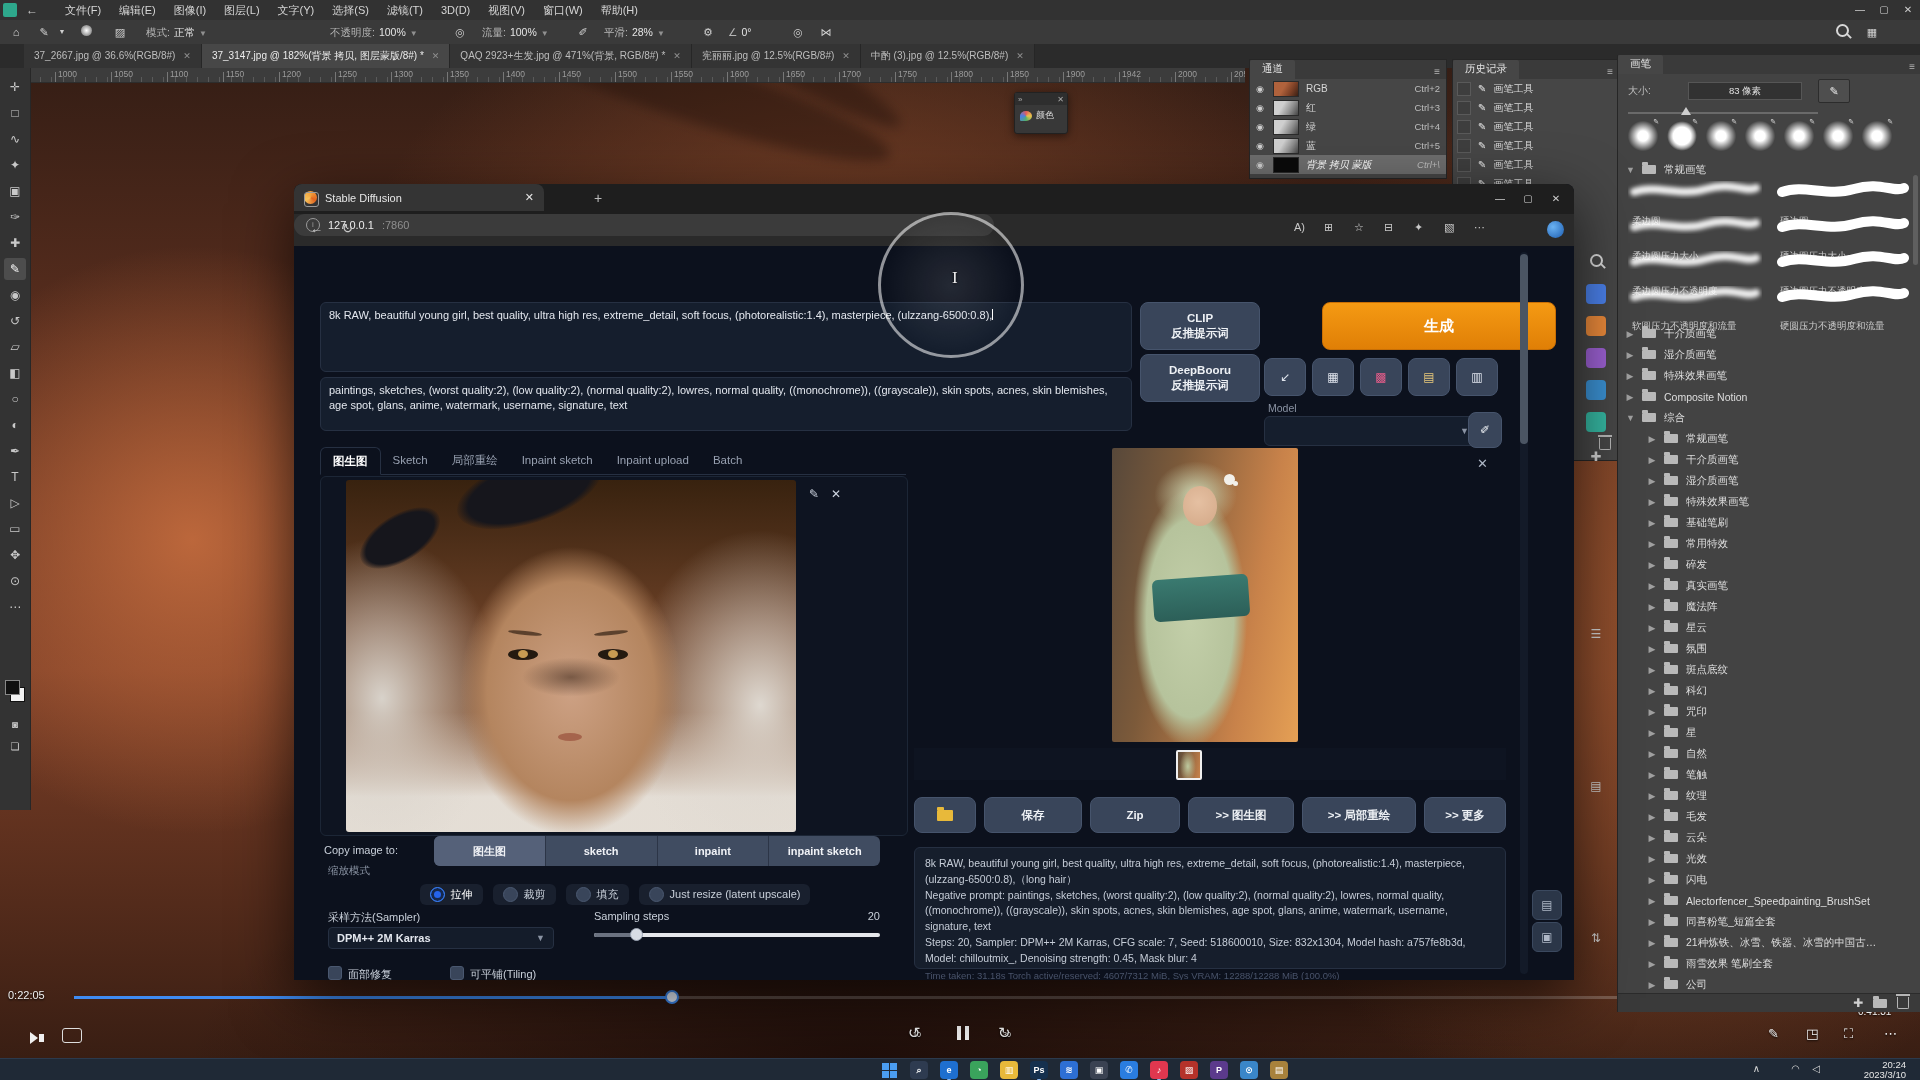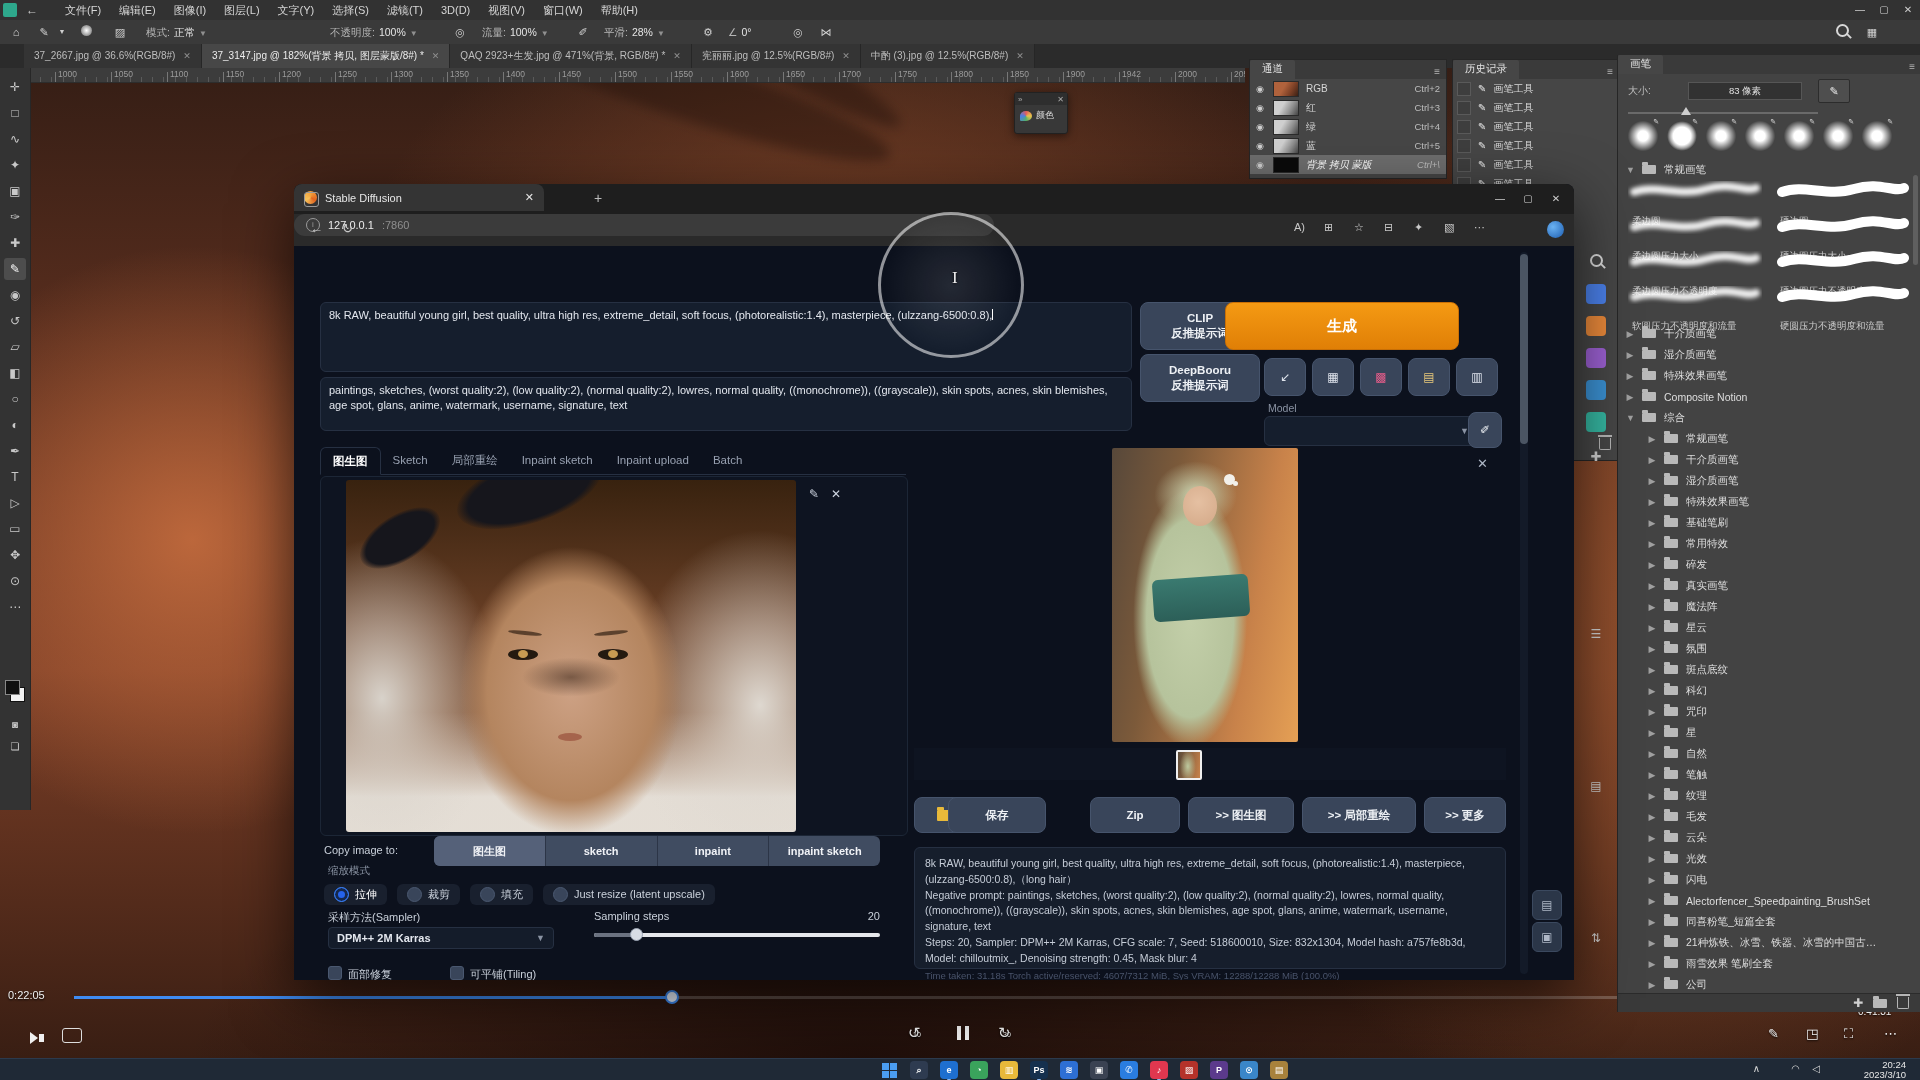--- a/index.html
+++ b/index.html
@@ -686,21 +686,21 @@
       <div class="ta abs" style="left:26px;top:131px;width:812px;height:54px;"><span>paintings, sketches, (worst quality:2), (low quality:2), (normal quality:2), lowres, normal quality, ((monochrome)), ((grayscale)), skin spots, acnes, skin blemishes, age spot, glans, anime, watermark, username, signature, text</span></div>
 
       <div class="sd-btn abs" style="left:846px;top:56px;width:118px;height:46px;font-size:11.5px;font-weight:bold;display:flex;flex-direction:column;justify-content:center;gap:2px;">
         <span>CLIP</span>
           <span>反推提示词</span>
       </div>
       <div class="sd-btn abs" style="left:846px;top:108px;width:118px;height:46px;font-size:11.5px;font-weight:bold;display:flex;flex-direction:column;justify-content:center;gap:2px;">
         <span>DeepBooru</span>
           <span>反推提示词</span>
       </div>
-      <div id="gen-btn" class="abs" style="left:931px;top:56px;width:232px;height:46px;">生成</div>
+      <div id="gen-btn" class="abs" style="left:1028px;top:56px;width:232px;height:46px;">生成</div>
       <div class="abs" style="left:970px;top:112px;width:240px;height:36px;" id="quick-tools">
           <div class="qt-btn" style="left: 0px;">↙</div>
           <div class="qt-btn" style="left: 48px;">▦</div>
           <div class="qt-btn" style="left: 96px; color: rgb(232, 93, 138);">▩</div>
           <div class="qt-btn" style="left: 144px; color: rgb(232, 200, 122);">▤</div>
           <div class="qt-btn" style="left: 192px;">▥</div>
         </div>
       <div class="abs sd-sub" style="left:974px;top:156px;">Model</div>
       <div id="styles-dd" class="abs" style="left:970px;top:170px;width:196px;height:28px;">
           <span style="font-size:9px;">▼</span>
@@ -739,21 +739,21 @@
 
       <div class="abs sd-lbl" style="left:30px;top:598px;width:108px;">Copy image to:</div>
       <div id="copy-seg" class="seg abs" style="left:140px;top:590px;width:446px;">
           <div class="first">图生图</div>
           <div>sketch</div>
           <div>inpaint</div>
           <div>inpaint sketch</div>
         </div>
 
       <div class="abs sd-sub" style="left:34px;top:618px;">缩放模式</div>
-      <div id="resize-opts" class="abs" style="left:30px;top:636px;width:582px;height:24px;display:flex;gap:10px;align-items:center;">
+      <div id="resize-opts" class="abs" style="left:30px;top:636px;width:582px;height:24px;display:flex;gap:10px;align-items:center;justify-content:center;">
           <div style="display: flex; align-items: center; background: rgb(25, 32, 46); border-radius: 6px; padding: 3px 10px; font-size: 11px; color: rgb(255, 255, 255);">
             <span class="radio on"></span>
             <span>拉伸</span>
           </div>
           <div style="display: flex; align-items: center; background: rgb(25, 32, 46); border-radius: 6px; padding: 3px 10px; font-size: 11px; color: rgb(201, 208, 218);">
             <span class="radio"></span>
             <span>裁剪</span>
           </div>
           <div style="display: flex; align-items: center; background: rgb(25, 32, 46); border-radius: 6px; padding: 3px 10px; font-size: 11px; color: rgb(201, 208, 218);">
             <span class="radio"></span>
@@ -798,21 +798,21 @@
       <div id="info-box" class="abs" style="left:620px;top:601px;width:592px;height:122px;">
         <div id="info-lines">
             <div>8k RAW, beautiful young girl, best quality, ultra high res, extreme_detail, soft focus, (photorealistic:1.4), masterpiece, (ulzzang-6500:0.8),（long hair）</div>
             <div>Negative prompt: paintings, sketches, (worst quality:2), (low quality:2), (normal quality:2), lowres, normal quality, ((monochrome)), ((grayscale)), skin spots, acnes, skin blemishes, age spot, glans, anime, watermark, username, signature, text</div>
             <div>Steps: 20, Sampler: DPM++ 2M Karras, CFG scale: 7, Seed: 518600010, Size: 832x1304, Model hash: a757fe8b3d, Model: chilloutmix_, Denoising strength: 0.45, Mask blur: 4</div>
           </div>
         <div class="faint">Time taken: 31.18s  Torch active/reserved: 4607/7312 MiB, Sys VRAM: 12288/12288 MiB (100.0%)</div>
       </div>
       <div class="float-sq" style="left:1238px;top:676px;">▣</div>
       <div class="float-sq" style="left:1238px;top:644px;">▤</div>
-    <div class="out-btn" style="left: 654px; width: 96px; top: 551px;">保存</div>
+    <div class="out-btn" style="left: 690px; width: 96px; top: 551px;">保存</div>
         <div class="out-btn" style="left: 796px; width: 88px; top: 551px;">Zip</div>
         <div class="out-btn" style="left: 894px; width: 104px; top: 551px;">&gt;&gt; 图生图</div>
         <div class="out-btn" style="left: 1008px; width: 112px; top: 551px;">&gt;&gt; 局部重绘</div>
         <div class="out-btn" style="left: 1130px; width: 80px; top: 551px;">&gt;&gt; 更多</div>
       </div>
   </div>
 
   <div id="ring" class="abs"></div>
   <div id="ibeam" class="abs">I</div>
 

